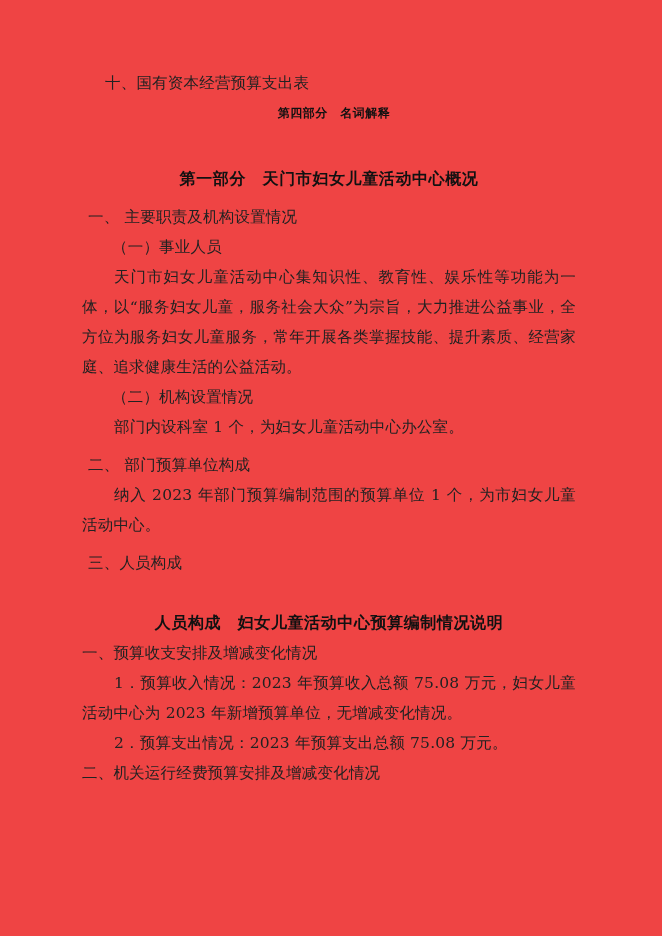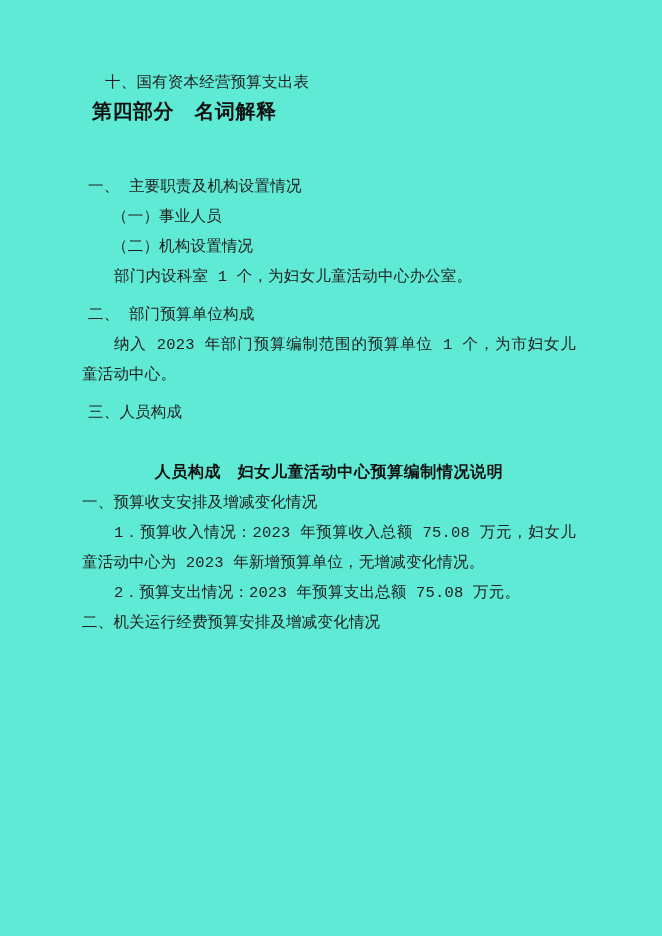--- a/index.html
+++ b/index.html
@@ -13,24 +13,23 @@
     overflow: hidden;
     font-family: "DejaVu Serif", "Liberation Serif", serif;
     color: #1d1d1d;
     -webkit-font-smoothing: antialiased;
   }
 
   .page {
     position: relative;
     width: 662px;
     height: 936px;
-    background: #5eead4;
+    background: #ef4444;
     box-sizing: border-box;
     padding: 68px 34px 0 82px;
-    font-family: Liberation Mono, monospace;
   }
 
   .doc-body {
     width: 494px;
   }
 
   
   .line {
     font-size: 15.5px;
     line-height: 30px;
@@ -42,25 +41,26 @@
   }
 
   
   .toc-entry {
     padding-left: 23px;
   }
 
   
   .part-heading-left {
     font-weight: bold;
-    font-size: 20px;
+    font-size: 12px;
     line-height: 30px;
     padding-left: 10px;
     letter-spacing: 0.5px;
     color: #111111;
+    text-align: center;
   }
 
   
   .part-heading-center {
     font-weight: bold;
     font-size: 16px;
     line-height: 30px;
     text-align: center;
     letter-spacing: 0.6px;
     color: #111111;
@@ -99,25 +99,27 @@
 
 <div class="page">
   <div class="doc-body">
 
     <div class="line toc-entry">十、国有资本经营预算支出表</div>
 
     <div class="part-heading-left">第四部分　名词解释</div>
 
     <div class="spacer-lg"></div>
 
+    <div class="part-heading-center">第一部分　天门市妇女儿童活动中心概况</div>
 
     <div class="line h-num">一、 主要职责及机构设置情况</div>
 
     <div class="line h-paren">（一）事业人员</div>
 
+    <div class="line para">天门市妇女儿童活动中心集知识性、教育性、娱乐性等功能为一体，以“服务妇女儿童，服务社会大众”为宗旨，大力推进公益事业，全方位为服务妇女儿童服务，常年开展各类掌握技能、提升素质、经营家庭、追求健康生活的公益活动。</div>
 
     <div class="line h-paren">（二）机构设置情况</div>
 
     <div class="line para">部门内设科室 1 个，为妇女儿童活动中心办公室。</div>
 
     <div class="line h-num">二、 部门预算单位构成</div>
 
     <div class="line para">纳入 2023 年部门预算编制范围的预算单位 1 个，为市妇女儿童活动中心。</div>
 
     <div class="line h-num">三、人员构成</div>

